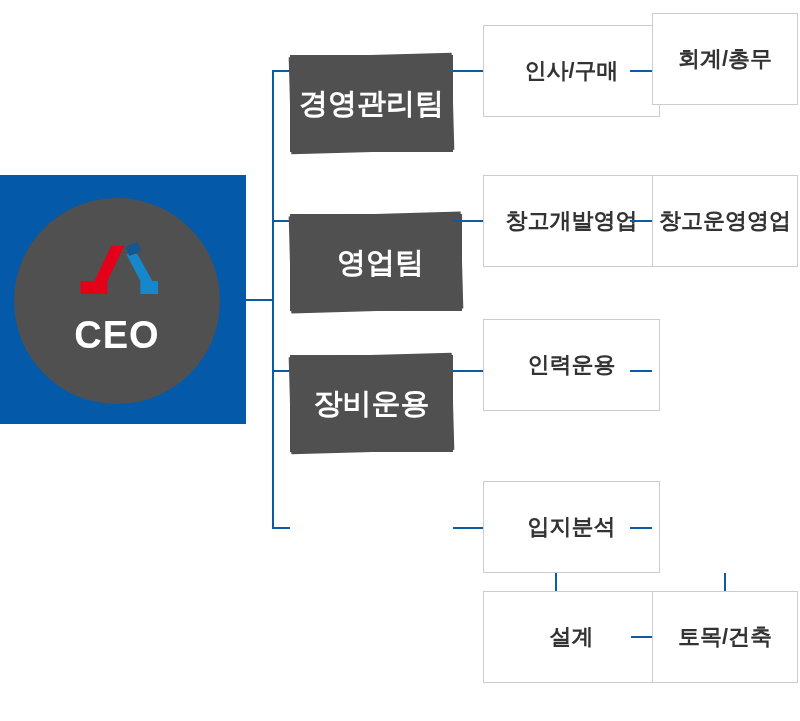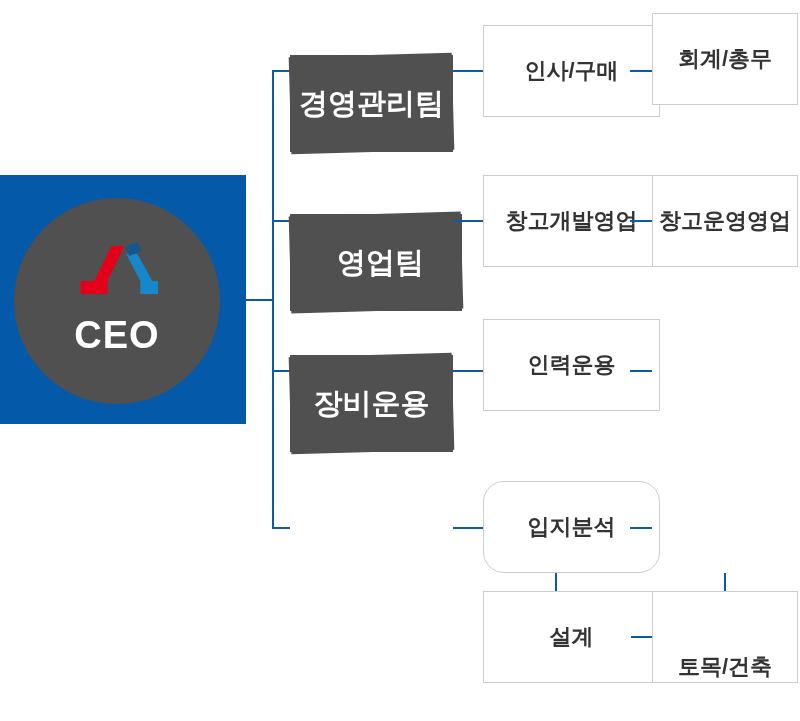--- a/index.html
+++ b/index.html
@@ -93,28 +93,28 @@
   <div class="team-box" style="top:323px;">
     <span>장비운용</span>
   </div>
   <div class="conn-h" style="left:453px;top:370px;width:30px;"></div>
   <div class="sub-box col1" style="top:319px;">
     <span>인력운용</span>
   </div>
   <div class="conn-h" style="left:630px;top:370px;width:22px;"></div>
 
   <div class="conn-h" style="left:453px;top:527px;width:30px;"></div>
-  <div class="sub-box col1" style="top:481px;border-radius:21px;">
+  <div class="sub-box col1" style="top:481px;">
     <span>입지분석</span>
   </div>
   <div class="conn-h" style="left:630px;top:527px;width:22px;"></div>
 
   <div class="conn-v" style="left:555px;top:573px;height:18px;"></div>
   <div class="conn-v" style="left:724px;top:573px;height:18px;"></div>
   <div class="sub-box col1" style="top:591px;align-items:center;">
     <span>설계</span>
   </div>
   <div class="conn-h" style="left:631px;top:636px;width:21px;"></div>
-  <div class="sub-box col2" style="top:591px;align-items:flex-end;">
+  <div class="sub-box col2" style="top:591px;">
     <span>토목/건축</span>
   </div>
 
 </div>
 
 </body></html>

